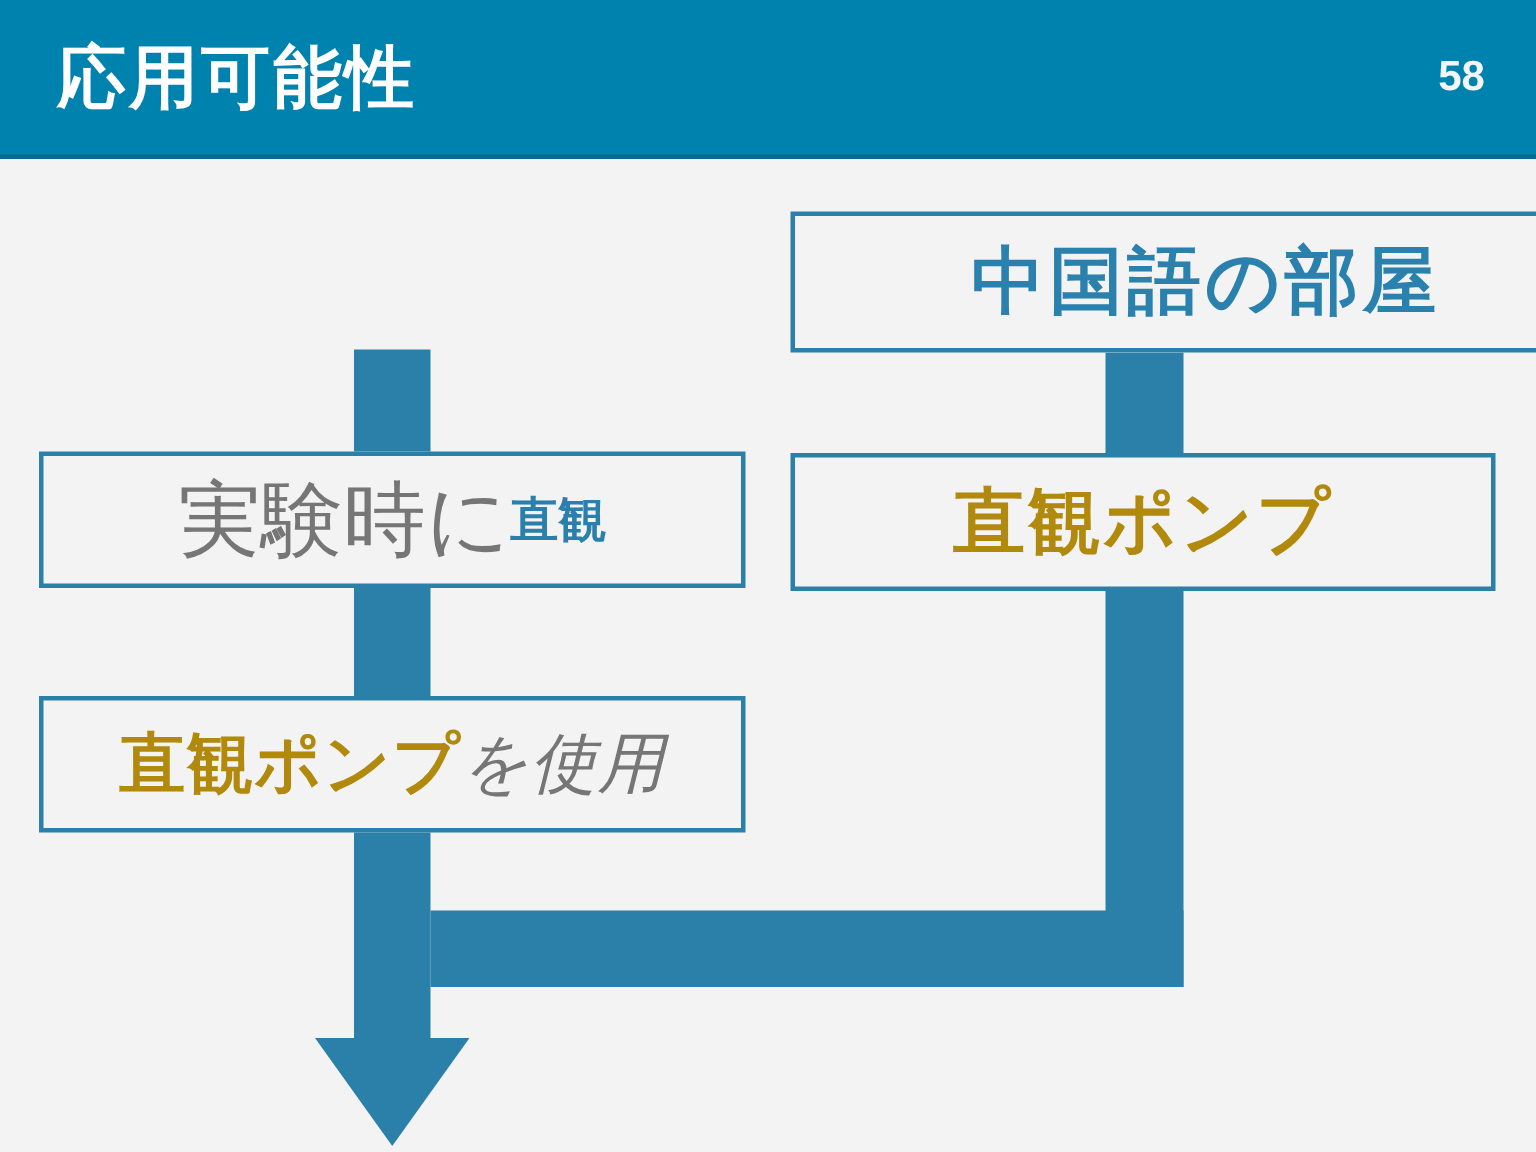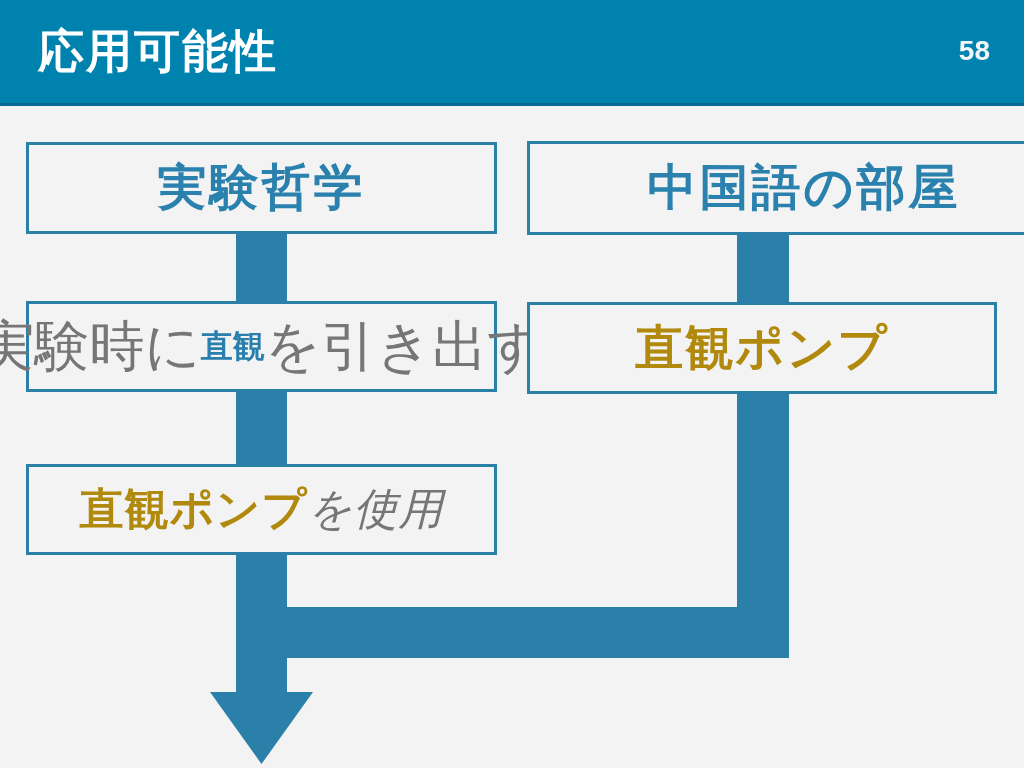--- a/index.html
+++ b/index.html
@@ -103,28 +103,24 @@
     <span class="pagenum">58</span>
   </header>
 
   <div class="connector shaft-left"></div>
   <div class="connector shaft-right"></div>
   <div class="connector hband"></div>
   <svg class="arrowhead" viewBox="0 0 103 72" aria-hidden="true">
     <polygon points="0,0 103,0 51.5,72" fill="#2a80a9"></polygon>
   </svg>
 
-  <div class="box box-l1">
-    <span class="t-teal-big">実験哲学</span>
-  </div>
 
   <div class="box box-l2">
     <span class="t-gray-sm">実験時に</span>
       <span class="t-teal-sm">直観</span>
-      <span class="t-gray-sm">を引き出す</span>
   </div>
 
   <div class="box box-l3">
     <span class="t-gold-mid">直観ポンプ</span>
       <span class="t-gray-mid">を使用</span>
   </div>
 
   <div class="box box-r1">
     <span class="t-teal-big">中国語の部屋</span>
   </div>

